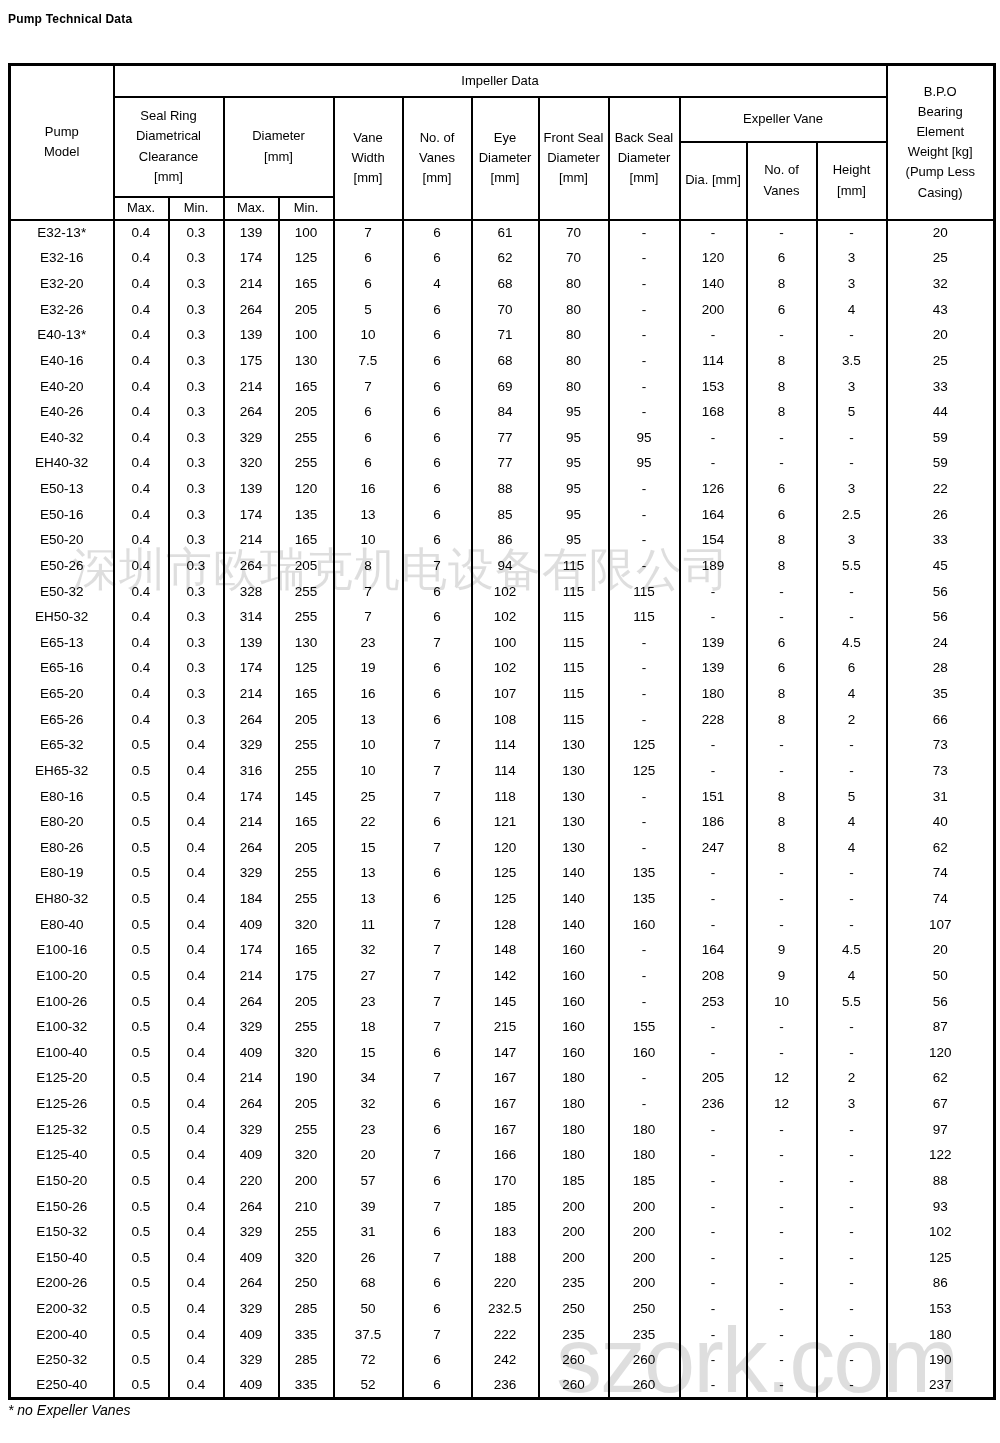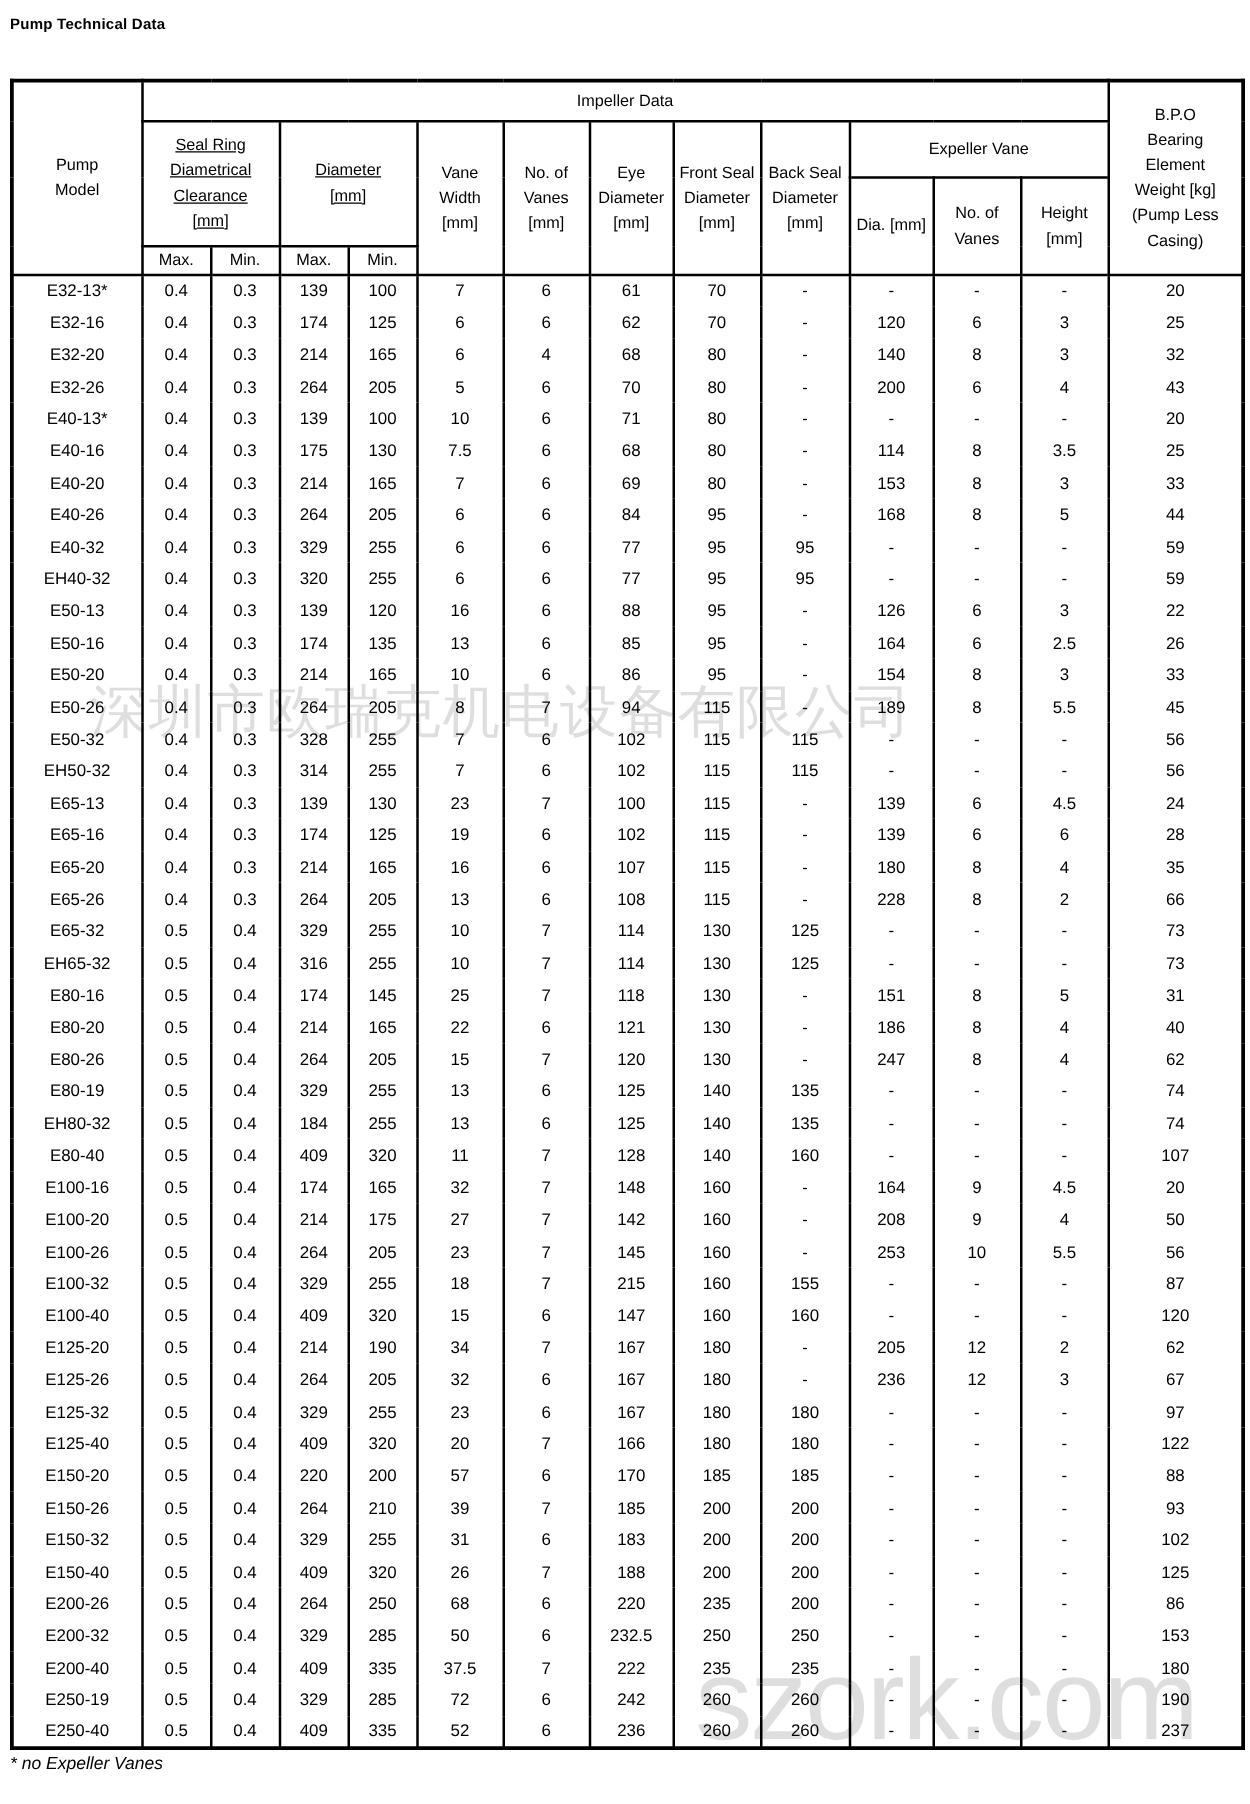--- a/index.html
+++ b/index.html
@@ -27,21 +27,21 @@
     font-size:13.5px;text-align:center;vertical-align:middle;padding:0;
   }
   tbody tr{height:25.63px;}
   td.model{text-align:right;padding-right:3px;margin-top:32px;}
   tr.hr-a{height:32px;}
   tr.hr-b{height:45px;}
   tr.hr-c{height:55px;}
   tr.hr-d{height:23px;}
   th.th-model{line-height:2.2;}
   th.th-bpo{line-height:1.92;}
-  th.th-seal,th.th-dia{line-height:2.0;text-decoration:underline;}
+  th.th-seal,th.th-dia{line-height:2.0;}
   th.th-vw,th.th-nv,th.th-eye,th.th-fs,th.th-bs{line-height:1.6;}
   th.th-env,th.th-eh{line-height:1.75;}
   .footnote{
     position:absolute;left:8px;top:1402px;font-size:14px;font-style:italic;
   }
   .wm{
     position:absolute;z-index:5;pointer-events:none;
     color:rgba(0,0,0,0.13);white-space:nowrap;line-height:1;
   }
   .wm-cn{left:72px;top:546px;font-size:46px;letter-spacing:1px;}
@@ -821,21 +821,21 @@
         <td>7</td>
         <td>222</td>
         <td>235</td>
         <td>235</td>
         <td>-</td>
         <td>-</td>
         <td>-</td>
         <td>180</td>
       </tr>
       <tr>
-        <td class="model">E250-19</td>
+        <td class="model">E250-32</td>
         <td>0.5</td>
         <td>0.4</td>
         <td>329</td>
         <td>285</td>
         <td>72</td>
         <td>6</td>
         <td>242</td>
         <td>260</td>
         <td>260</td>
         <td>-</td>

